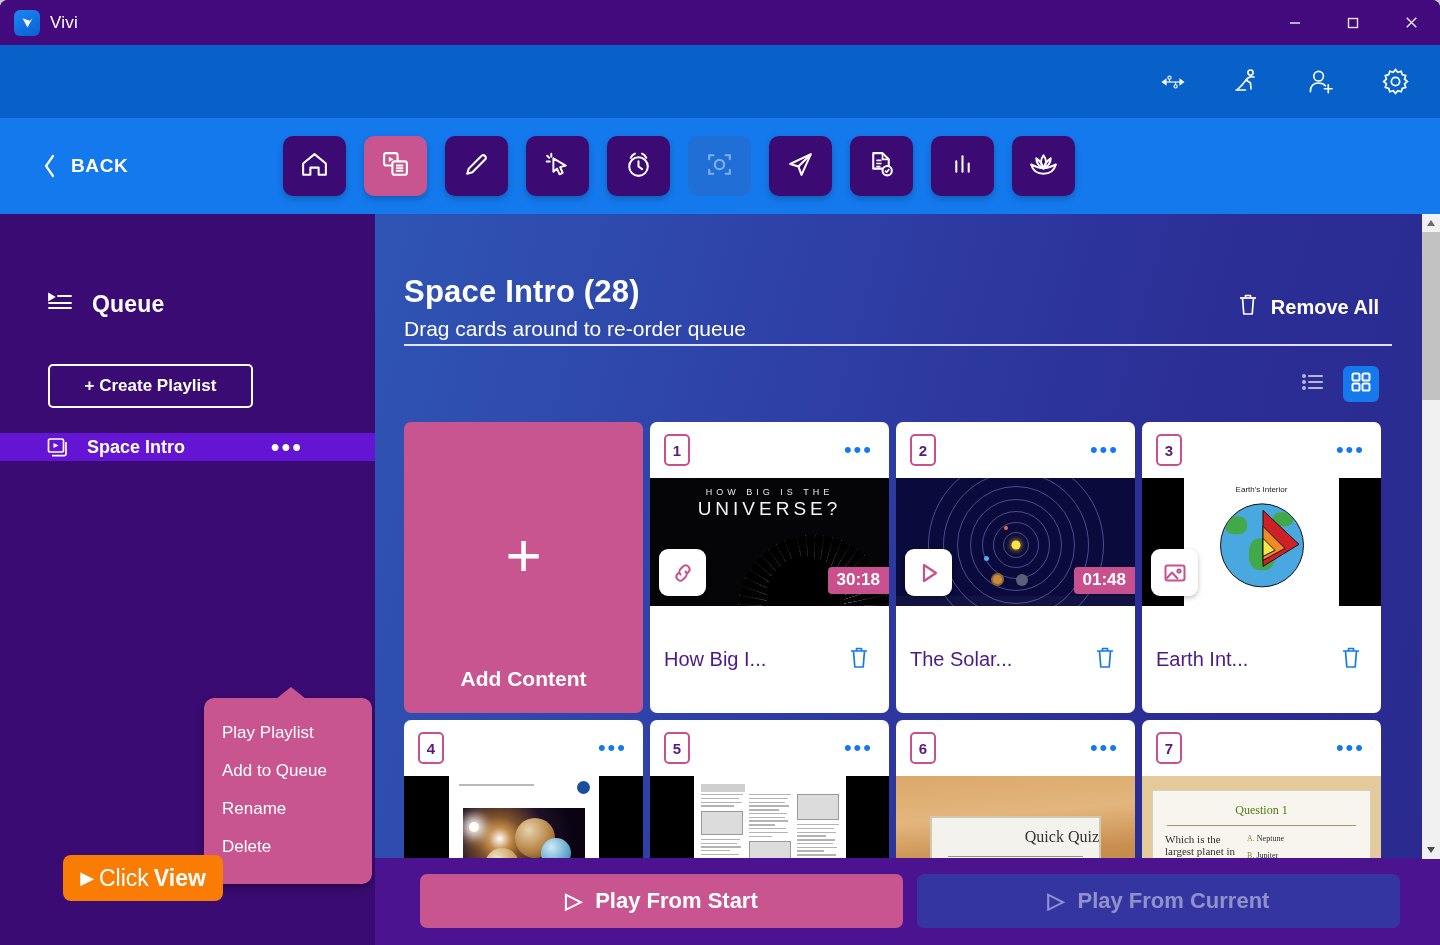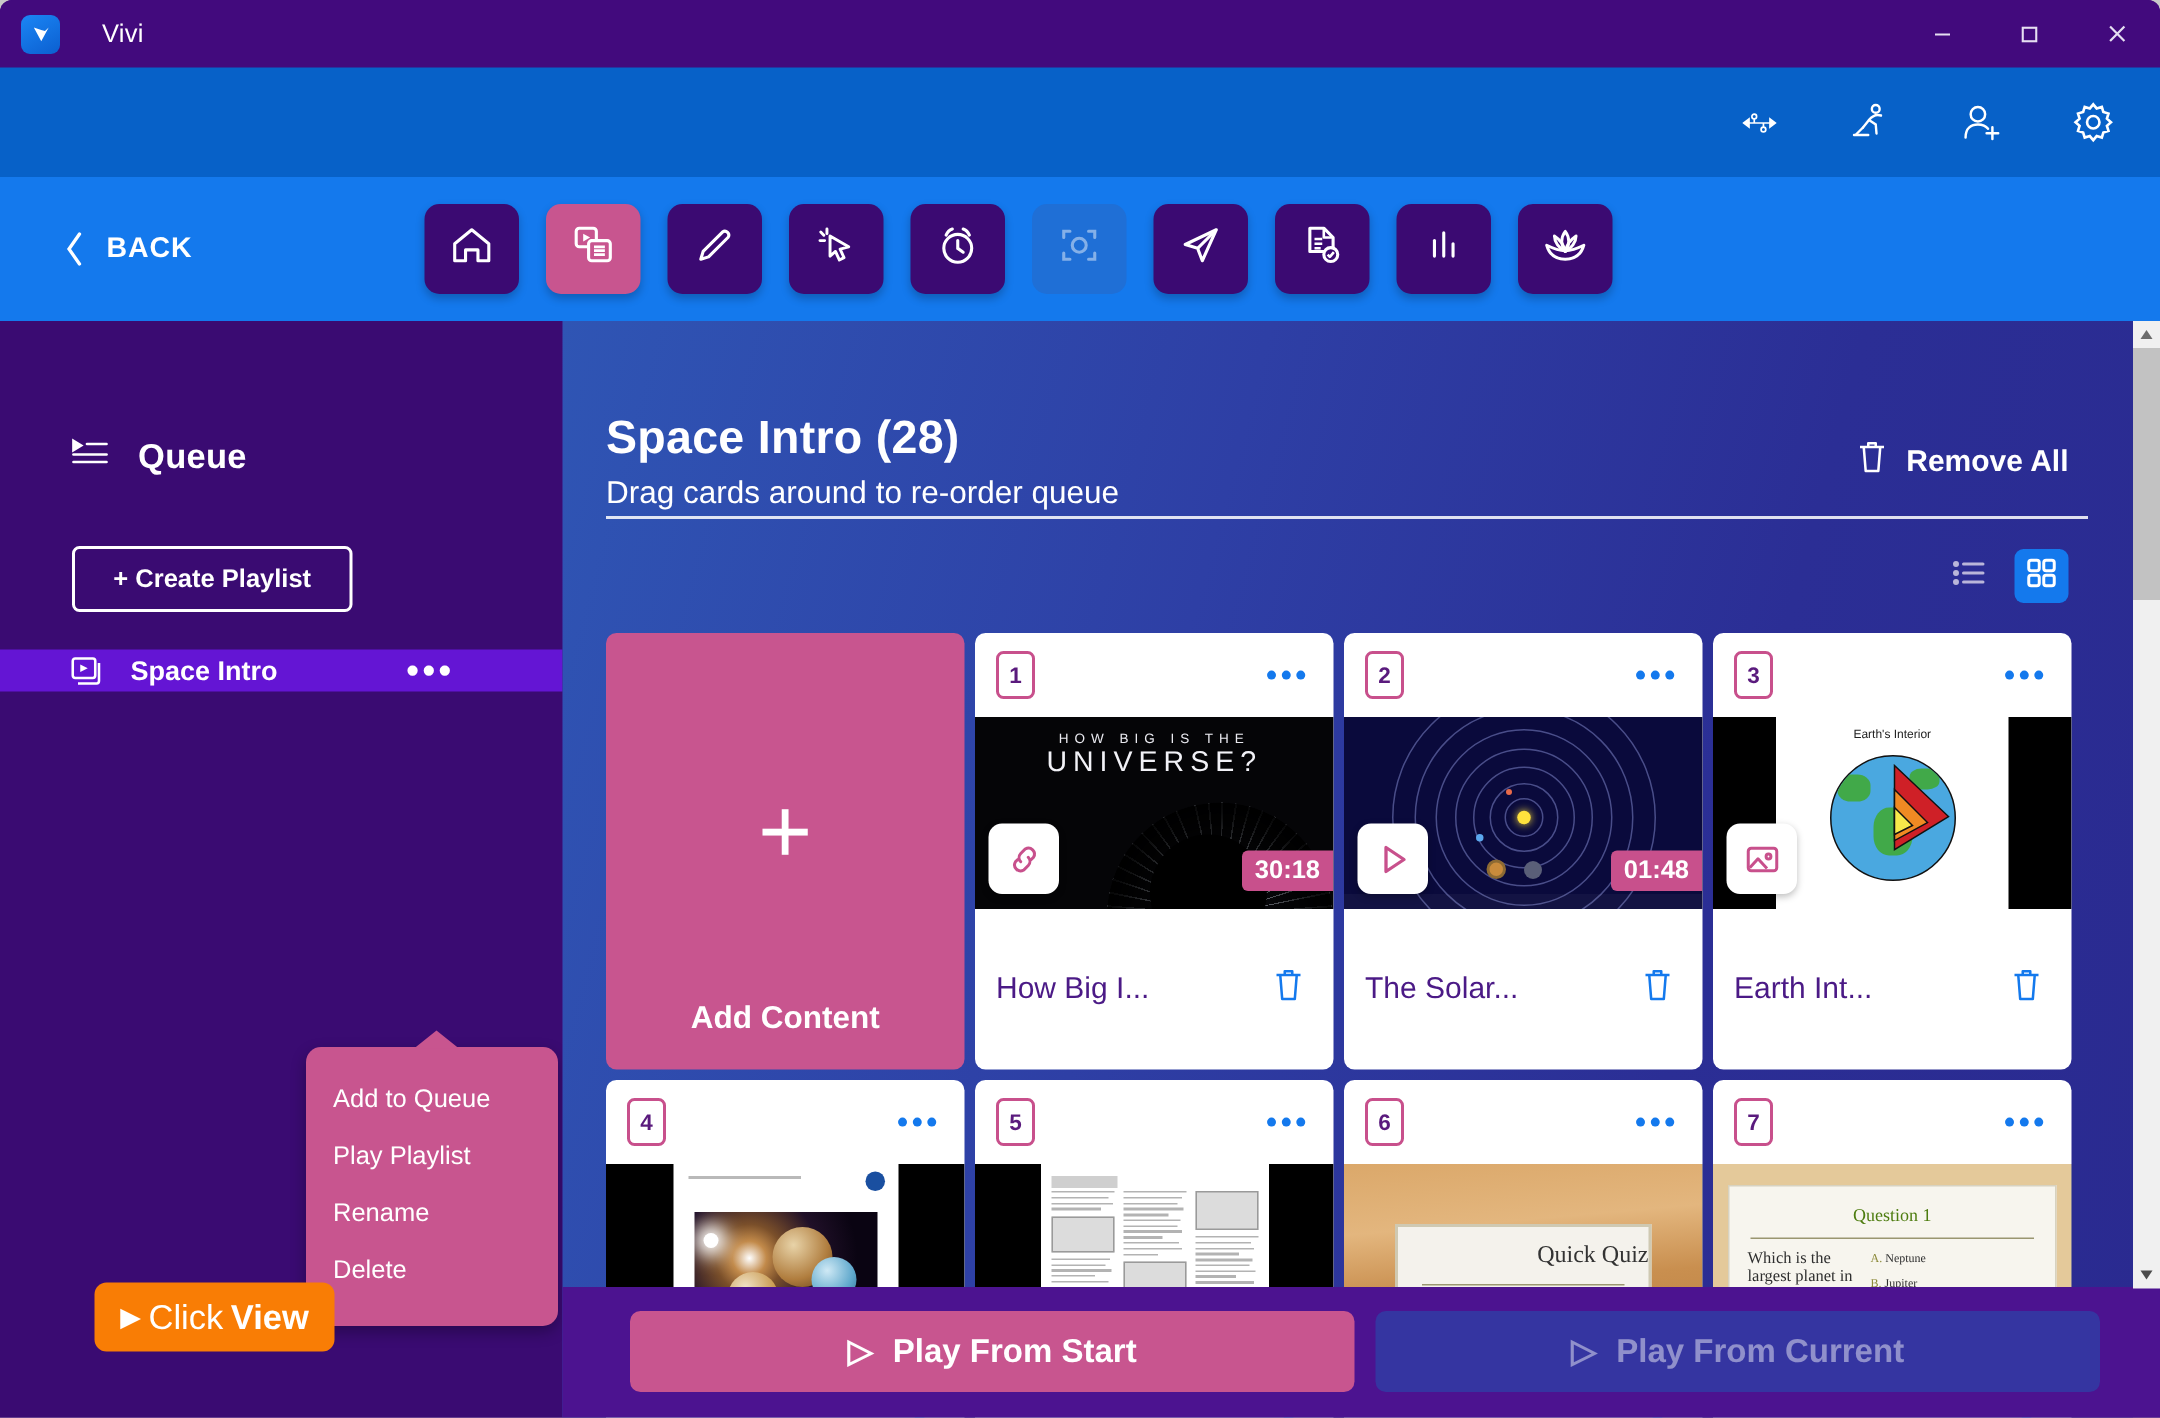--- a/index.html
+++ b/index.html
@@ -23,21 +23,21 @@
     background: #420a7d;
     display: flex; align-items: center;
   }
   .app-logo {
     width: 26px; height: 26px; margin-left: 14px;
     border-radius: 6px;
     background: linear-gradient(150deg,#1b86f5 0%, #0b5fd0 100%);
     display: flex; align-items: center; justify-content: center;
   }
   .app-title {
-    margin-left: 28px; color: #ffffff; font-size: 17px; letter-spacing: .2px;
+    margin-left: 10px; color: #ffffff; font-size: 17px; letter-spacing: .2px;
   }
   .win-controls { position: absolute; right: 0; top: 0; height: 45px; display: flex; }
   .win-btn {
     width: 58px; height: 45px; display: flex; align-items: center; justify-content: center;
     color: #e8e2f2;
   }
 
   
   .header-top {
     position: absolute; left: 0; top: 45px; width: 1440px; height: 73px;
@@ -79,21 +79,21 @@
     background: #3a0b72;
   }
   .queue-row {
     position: absolute; left: 46px; top: 76px;
     display: flex; align-items: center; gap: 18px;
     color: #ffffff;
   }
   .queue-label { font-size: 23px; font-weight: bold; letter-spacing: .2px; }
   .create-playlist {
     position: absolute; left: 48px; top: 150px;
-    width: 187px; height: 44px;
+    width: 205px; height: 44px;
     border: 2px solid #ffffff; border-radius: 5px;
     background: transparent; color: #ffffff;
     font-family: "Liberation Sans", sans-serif;
     font-size: 17px; font-weight: bold;
     display: flex; align-items: center; justify-content: center;
   }
   .playlist-item {
     position: absolute; left: 0; top: 219px; width: 375px; height: 28px;
     background: #6415d4;
     display: flex; align-items: center;
@@ -492,22 +492,22 @@
           <path d="M7.5 7 l5 2.5 -5 2.5 z" fill="#ffffff" stroke="none"></path>
           <path d="M20 6 v12 a1.6 1.6 0 0 1 -1.6 1.6 H6"></path>
         </svg>
       </span>
       <span class="playlist-name">Space Intro</span>
       <span class="playlist-more">•••</span>
     </div>
 
     <div class="ctx-menu">
       <div class="ctx-arrow"></div>
+      <div class="ctx-item">Play Playlist</div>
       <div class="ctx-item">Add to Queue</div>
-      <div class="ctx-item">Play Playlist</div>
       <div class="ctx-item">Rename</div>
       <div class="ctx-item">Delete</div>
     </div>
 
     <div class="clickview">
       <span style="font-size:18px">▶</span>
       <span class="cv-light">Click</span>
       <span class="cv-bold">View</span>
     </div>
   </div>

